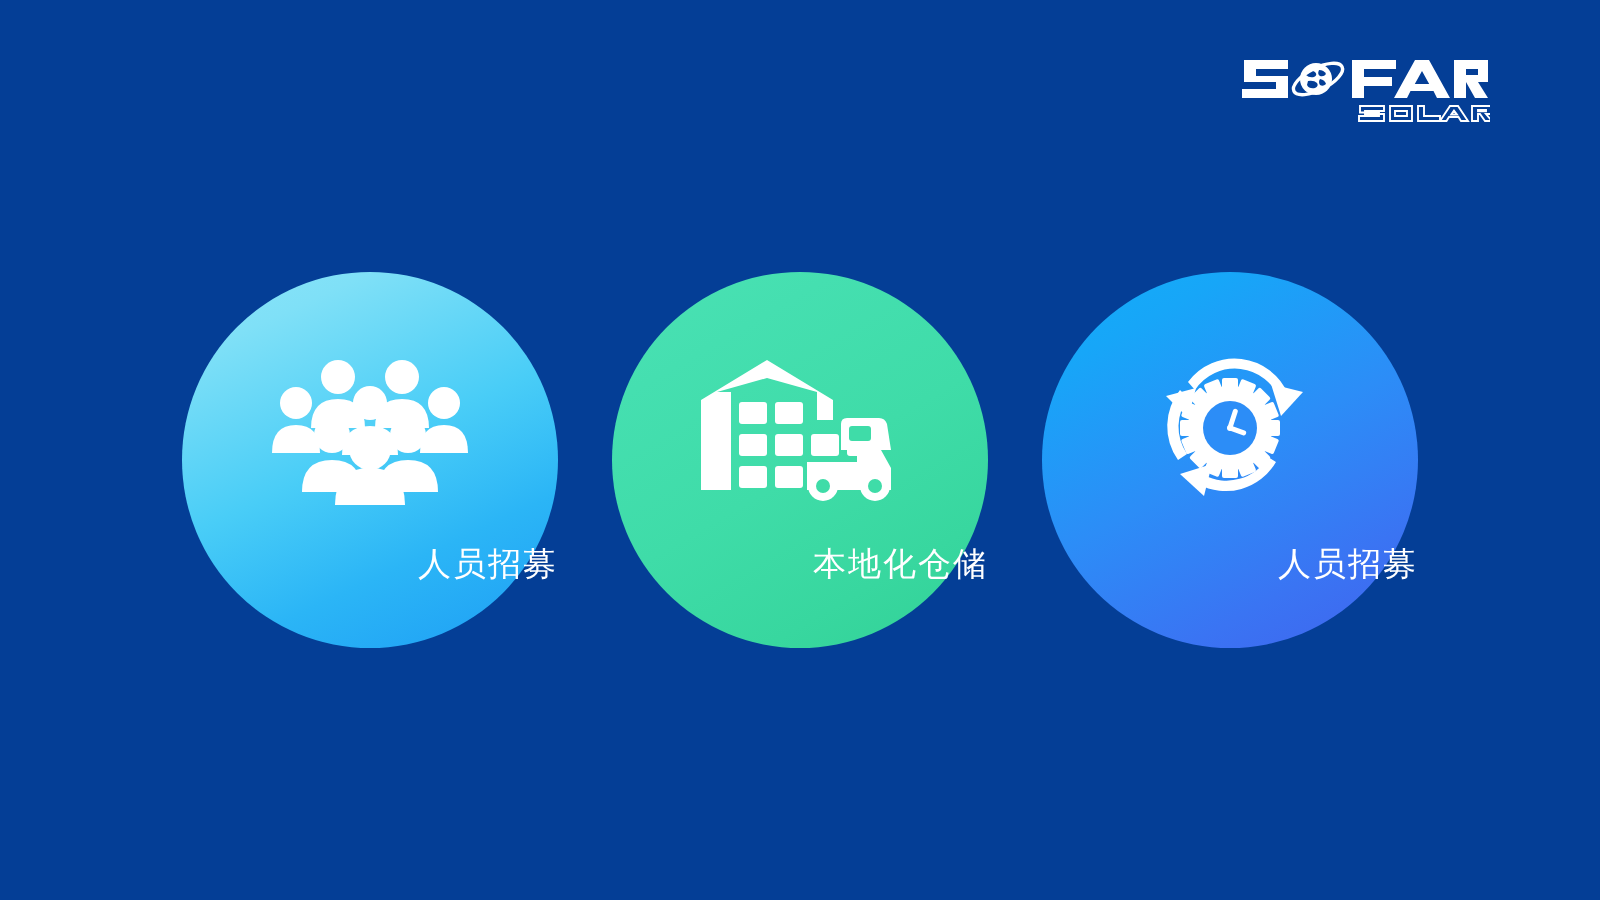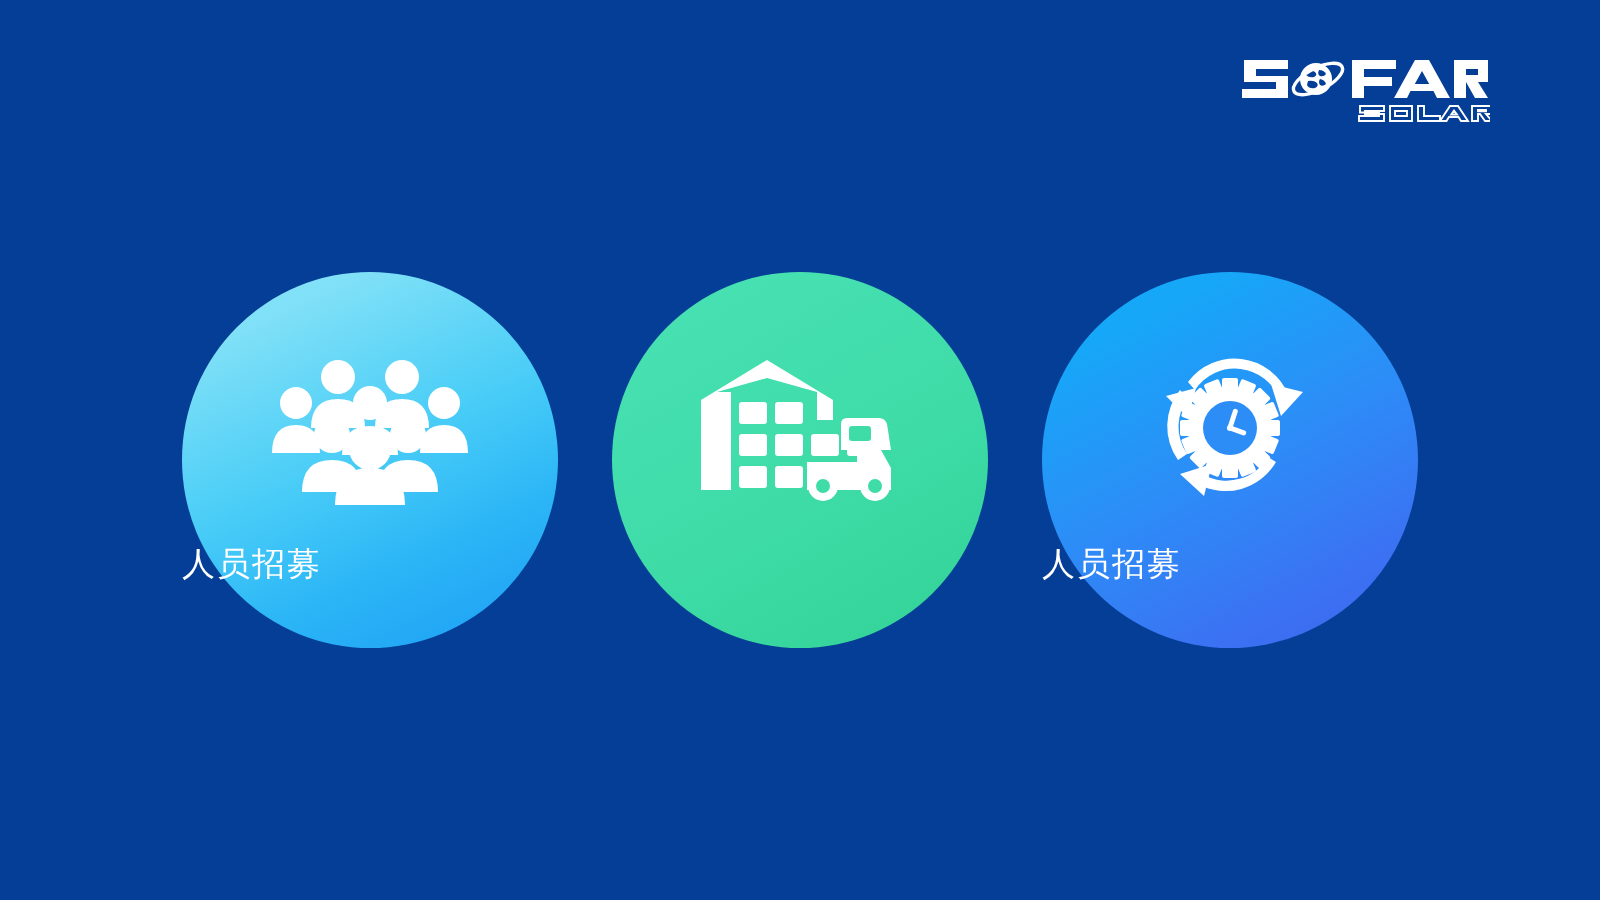--- a/index.html
+++ b/index.html
@@ -81,21 +81,21 @@
     align-items: center;
     justify-content: center;
   }
   .icon-wrap svg { display: block; }
 
   .circle-label {
     position: absolute;
     left: 0;
     right: 0;
     top: 272px;
-    text-align: left;
+    text-align: right;
     color: #FFFFFF;
     font-size: 33px;
     line-height: 40px;
     letter-spacing: 2px;
     font-weight: 400;
     white-space: nowrap;
   }
 </style>
 </head>
 <body>
@@ -197,20 +197,21 @@
             <circle cx="128" cy="128" r="15"></circle>
             <circle cx="180" cy="128" r="15"></circle>
           </g>
           <g fill="#3FDCA8">
             <rect x="154" y="68" width="22" height="15" rx="3"></rect>
             <circle cx="128" cy="128" r="7"></circle>
             <circle cx="180" cy="128" r="7"></circle>
           </g>
         </svg>
       </div>
+      <div class="circle-label">本地化仓储</div>
     </div>
 
     <div class="feature-circle c3">
       <div class="icon-wrap">
         <svg width="180" height="180" viewBox="0 0 180 180">
           <g fill="#FFFFFF">
 
             <path d="M48 42 A58 58 0 0 1 148 54 L140 60 A48 48 0 0 0 55 50 Z"></path>
             <path d="M131 44 L163 52 L141 76 Z"></path>
 

